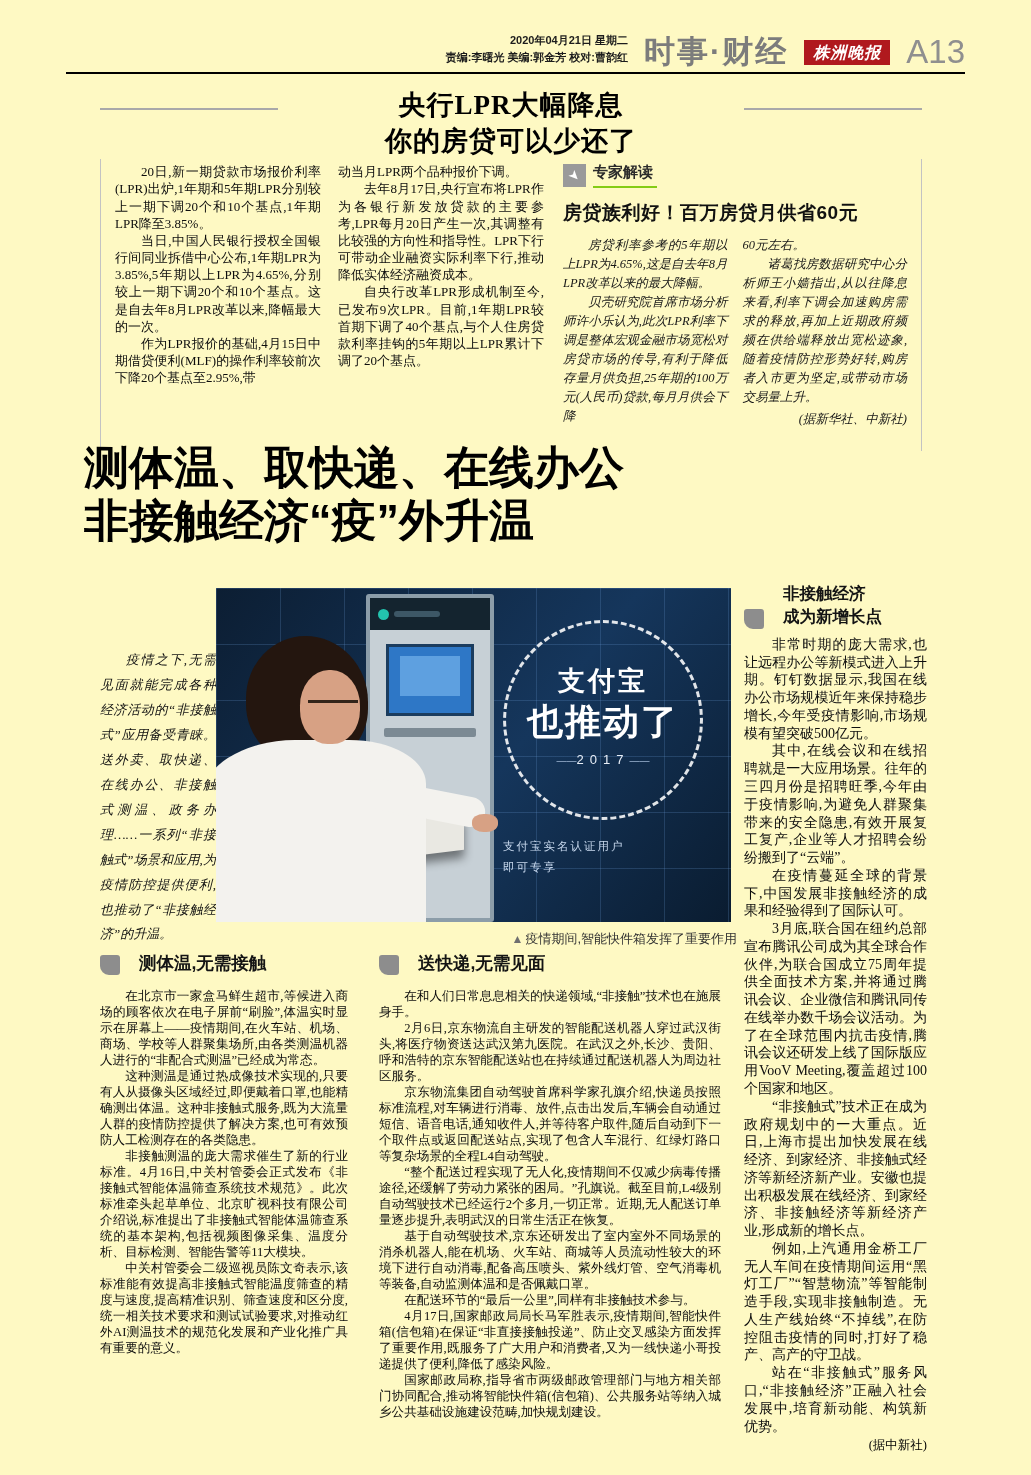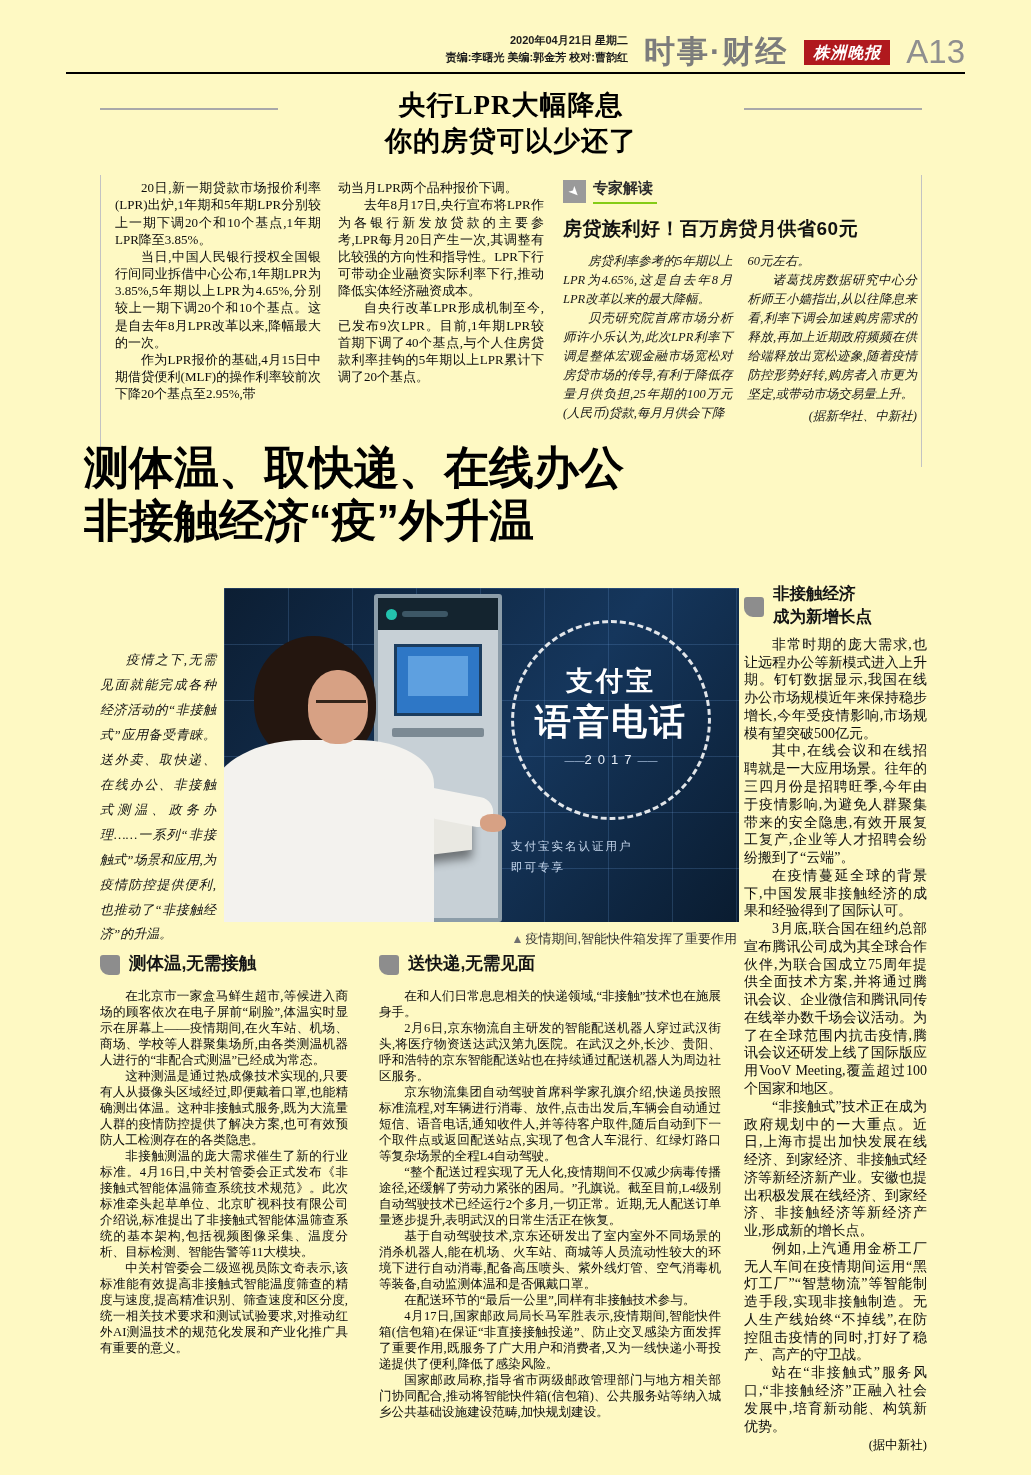--- a/index.html
+++ b/index.html
@@ -17,22 +17,22 @@
                 font-family:"Liberation Sans","DejaVu Sans",sans-serif; padding:4px 9px; line-height:1.1;
                 letter-spacing:1px; transform:translateY(-1px); }
   .mast-pagenum { font-family:"Liberation Sans","DejaVu Sans",sans-serif; font-size:33px; color:#8f8f8f; line-height:.85; }
 
   
   .art1 { position:absolute; left:100px; top:88px; width:822px; }
   .art1-headline { position:relative; text-align:center; }
   .art1-headline .hl { font-size:27px; font-weight:bold; color:#000; line-height:1.32; letter-spacing:1px; }
   .hl-rule { position:absolute; top:20px; width:178px; height:2px; background:#a9a9a9; }
   .hl-rule.left { left:0; } .hl-rule.right { right:0; }
-  .art1-body { display:flex; gap:17px; margin-top:16px; border-left:1px solid #c3c3c3; border-right:1px solid #c3c3c3;
-               padding:4px 4px 12px 14px; min-height:292px; }
+  .art1-body { display:flex; gap:17px; border-left:1px solid #c3c3c3; border-right:1px solid #c3c3c3;
+               padding:4px 14px 12px 14px; min-height:292px; }
   .art1-col { width:206px; flex:none; font-size:13px; line-height:1.32; text-align:justify; color:#0d0d0d; }
   .art1-col p, .kai-col p, .news-body p { text-indent:2em; }
   .no-first-indent > p:first-child { text-indent:0 !important; }
 
   .expert { flex:1; padding-left:2px; }
   .expert-head { display:flex; align-items:center; gap:7px; }
   .expert-icon { width:23px; height:23px; background:#9a9a9a; display:flex; align-items:center; justify-content:center; flex:none; }
   .expert-icon span { color:#fff; font-size:13px; transform:rotate(45deg); font-family:"DejaVu Sans",sans-serif; }
   .expert-tag { font-family:"Liberation Sans","DejaVu Sans",sans-serif; font-size:15px; font-weight:bold; color:#2b2b2b;
                 border-bottom:2px solid #84cc16; padding:0 4px 4px 0; }
@@ -43,21 +43,21 @@
   .expert-source { text-align:right; font-size:12.5px; font-style:italic; margin-top:3px; color:#161616; }
 
   
   .art2-headline { position:absolute; left:84px; top:442px; font-family:"Liberation Sans","DejaVu Sans",sans-serif;
                    font-weight:900; font-size:45px; line-height:1.17; color:#000; letter-spacing:0; }
   .intro { position:absolute; left:100px; top:648px; width:116px; font-size:13px; font-style:italic;
            line-height:1.92; text-align:justify; color:#111; }
   .intro p { text-indent:2em; }
 
   
-  .photo { position:absolute; left:224px; top:588px; width:515px; height:334px; overflow:hidden;
+  .photo { position:absolute; left:216px; top:588px; width:515px; height:334px; overflow:hidden;
            background:linear-gradient(128deg,#0c1e33 0%,#153털 0%,#15365c 55%,#0a1c30 100%);
            background:linear-gradient(128deg,#0c1e33 0%,#15365c 55%,#0a1c30 100%); }
   .photo-grid { position:absolute; inset:0;
       background-image:linear-gradient(rgba(110,160,220,.22) 1px, transparent 1px),
                        linear-gradient(90deg, rgba(110,160,220,.22) 1px, transparent 1px);
       background-size:100% 56px, 64px 100%; }
   .badge-circle { position:absolute; right:28px; top:32px; width:200px; height:200px; border:3px dashed rgba(255,255,255,.88);
                   border-radius:50%; text-align:center; color:#fff; }
   .badge-l1 { margin-top:40px; font-size:27px; font-weight:bold; font-family:"Liberation Sans","DejaVu Sans",sans-serif; letter-spacing:3px; }
   .badge-l2 { font-size:36px; font-weight:900; font-family:"Liberation Sans","DejaVu Sans",sans-serif; letter-spacing:2px; line-height:1.25; }
@@ -88,21 +88,21 @@
   .arm { position:absolute; left:146px; top:200px; width:124px; height:30px; background:#f3f2ee;
          border-radius:15px; transform:rotate(11deg); z-index:5; }
   .hand { position:absolute; left:256px; top:226px; width:26px; height:18px; background:#d7a184;
           border-radius:45%; z-index:6; }
 
   .photo-caption { position:absolute; left:222px; top:930px; width:515px; text-align:right;
                    font-family:"Liberation Sans","DejaVu Sans",sans-serif; font-size:13px; color:#333; }
   .caption-marker { color:#6f6f6f; font-size:12px; margin-right:2px; }
 
   
-  .sec-head { display:flex; gap:9px; align-items:center; }
+  .sec-head { display:flex; gap:19px; align-items:flex-end; }
   .sec-bullet { width:20px; height:20px; background:#8d8d8d; border-radius:3px 3px 3px 9px; margin-top:3px; flex:none; }
   .sec-title { font-family:"Liberation Sans","DejaVu Sans",sans-serif; font-weight:bold; color:#141414; }
   .news-body { text-align:justify; color:#0d0d0d; }
   .news-body p { margin:0; }
 
   .col-right { position:absolute; left:744px; top:582px; width:183px; }
   .col-right .sec-title { font-size:16.5px; line-height:1.42; }
   .col-right .news-body { margin-top:7px; font-size:14px; line-height:1.27; }
   .col-right .src { text-align:right; margin-top:2px; font-size:12.5px; }
 
@@ -187,21 +187,21 @@
       </div>
       <div class="locker-screen">
         <div class="locker-screen-inner"></div>
       </div>
       <div class="locker-slot"></div>
       <div class="drawer"></div>
       <div class="package"></div>
     </div>
     <div class="badge-circle">
       <div class="badge-l1">支付宝</div>
-      <div class="badge-l2">语音电话</div>
+      <div class="badge-l2">也推动了</div>
       <div class="badge-year">2017</div>
     </div>
     <div class="badge-sub">
       <div>支付宝实名认证用户</div>
       <div>即可专享</div>
     </div>
     <div class="hair"></div>
     <div class="face"></div>
     <div class="glasses"></div>
     <div class="shirt"></div>

